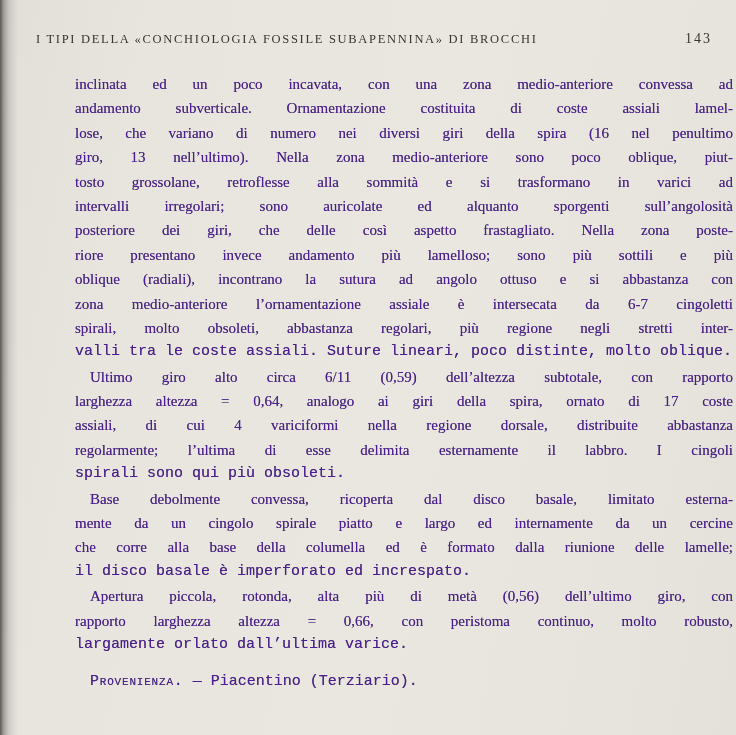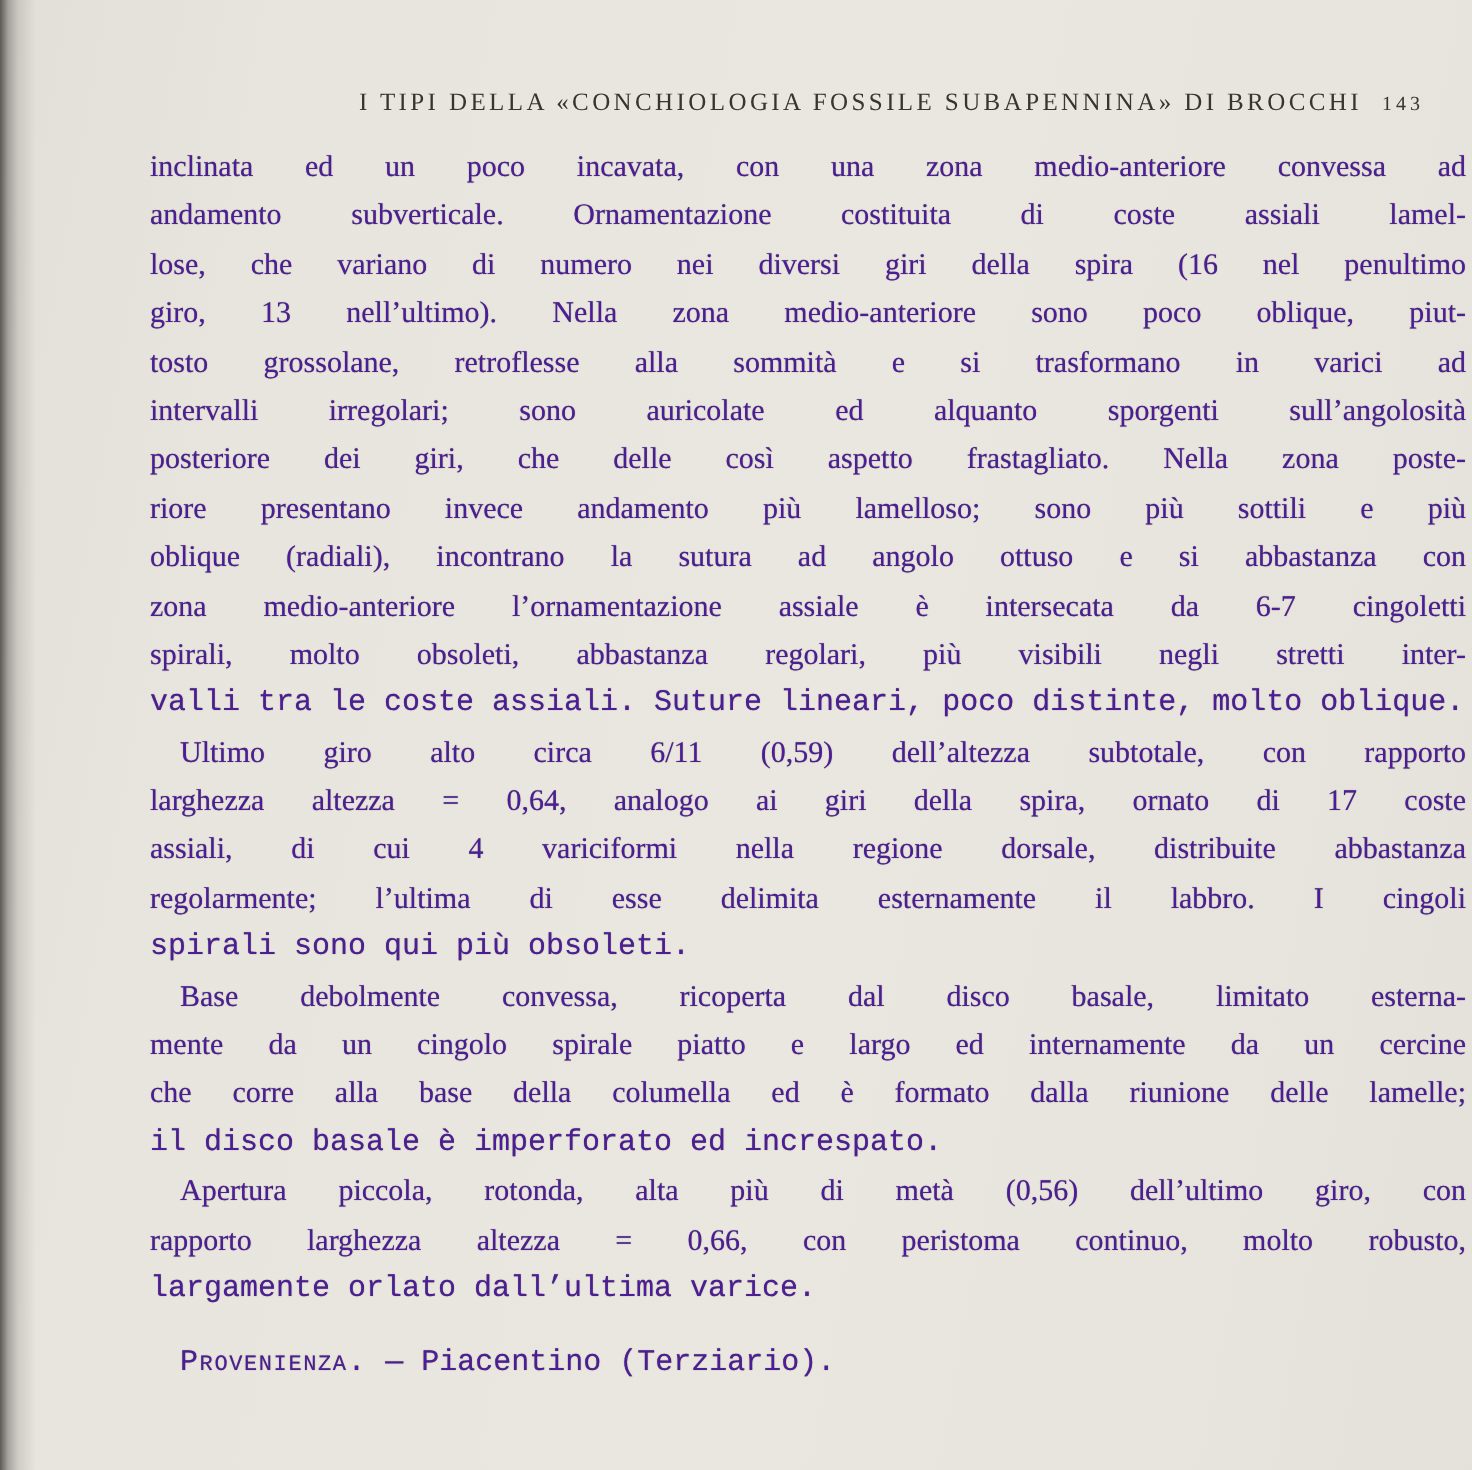--- a/index.html
+++ b/index.html
@@ -34,27 +34,26 @@
     right: 24px;
     display: flex;
     align-items: baseline;
     font-size: 12.5px;
     letter-spacing: 1.7px;
     color: #38352f;
     white-space: nowrap;
   }
   .header-title {
     flex: 1;
-    text-align: right;
+    text-align: left;
   }
   .page-number {
     margin-left: 10px;
     letter-spacing: 2px;
-    font-size: 10px;
-    margin-top: 16px;
+    font-size: 14px;
   }
   .text-column {
     position: absolute;
     top: 72px;
     left: 36px;
     width: 658px;
     font-size: 15px;
     line-height: 24.4px;
     color: #4c1d95;
     text-shadow: 0 0 0.5px rgba(45,43,39,0.65);
@@ -94,21 +93,21 @@
     <span class="line">inclinata ed un poco incavata, con una zona medio-anteriore convessa ad</span>
     <span class="line">andamento subverticale. Ornamentazione costituita di coste assiali lamel-</span>
     <span class="line">lose, che variano di numero nei diversi giri della spira (16 nel penultimo</span>
     <span class="line">giro, 13 nell’ultimo). Nella zona medio-anteriore sono poco oblique, piut-</span>
     <span class="line">tosto grossolane, retroflesse alla sommità e si trasformano in varici ad</span>
     <span class="line">intervalli irregolari; sono auricolate ed alquanto sporgenti sull’angolosità</span>
     <span class="line">posteriore dei giri, che delle così aspetto frastagliato. Nella zona poste-</span>
     <span class="line">riore presentano invece andamento più lamelloso; sono più sottili e più</span>
     <span class="line">oblique (radiali), incontrano la sutura ad angolo ottuso e si abbastanza con</span>
     <span class="line">zona medio-anteriore l’ornamentazione assiale è intersecata da 6-7 cingoletti</span>
-    <span class="line">spirali, molto obsoleti, abbastanza regolari, più visibili negli stretti inter-</span>
+    <span class="line">spirali, molto obsoleti, abbastanza regolari, più regione negli stretti inter-</span>
     <span class="line last">valli tra le coste assiali. Suture lineari, poco distinte, molto oblique.</span>
   </p>
 
   <p class="para">
     <span class="line ind">Ultimo giro alto circa 6/11 (0,59) dell’altezza subtotale, con rapporto</span>
     <span class="line">larghezza altezza = 0,64, analogo ai giri della spira, ornato di 17 coste</span>
     <span class="line">assiali, di cui 4 variciformi nella regione dorsale, distribuite abbastanza</span>
     <span class="line">regolarmente; l’ultima di esse delimita esternamente il labbro. I cingoli</span>
     <span class="line last">spirali sono qui più obsoleti.</span>
   </p>

